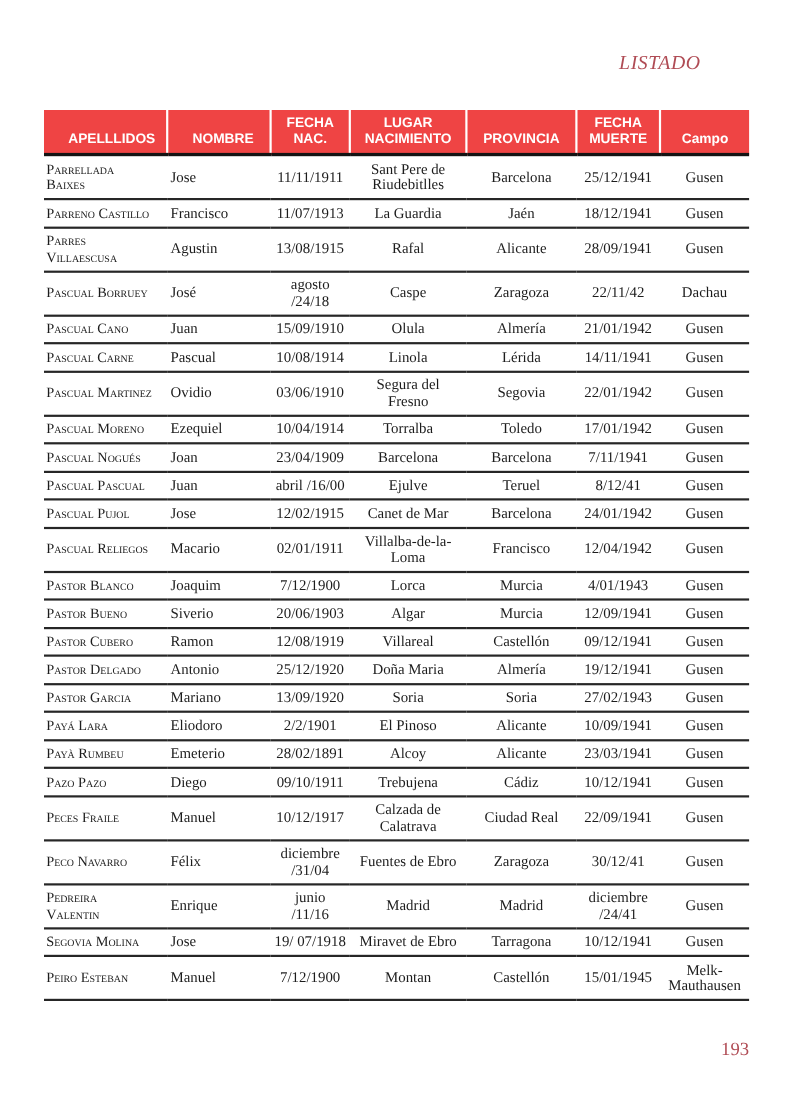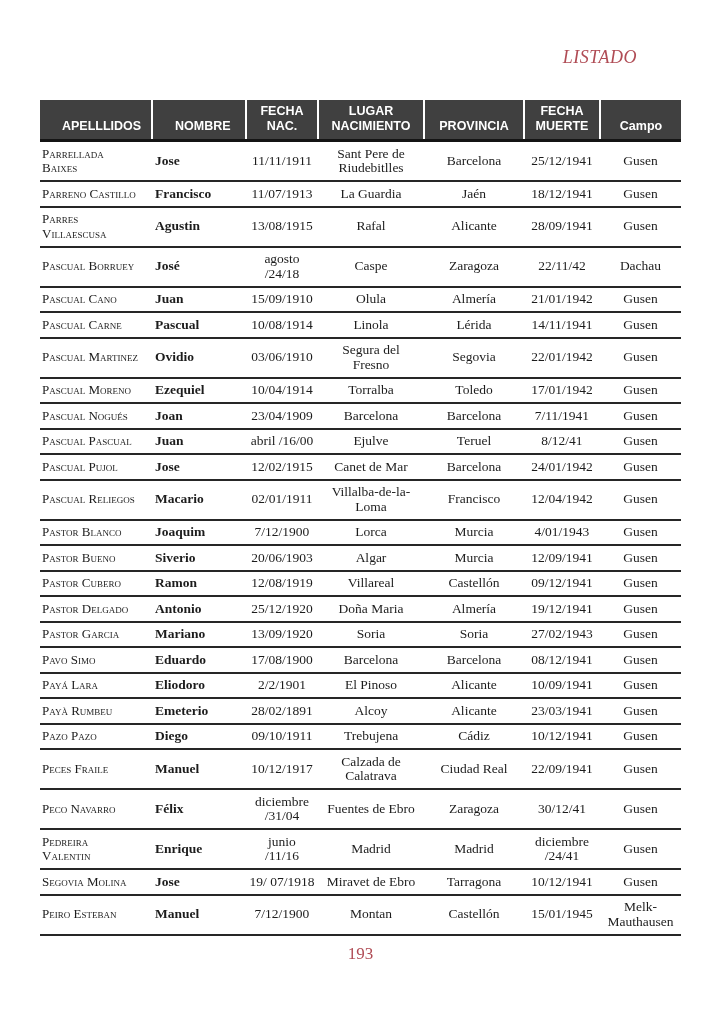--- a/index.html
+++ b/index.html
@@ -32,21 +32,21 @@
   }
   col.c-apellidos   { width: 112px; }
   col.c-nombre      { width: 94px; }
   col.c-fecha_nac   { width: 72px; }
   col.c-lugar       { width: 106px; }
   col.c-provincia   { width: 100px; }
   col.c-fecha_muerte{ width: 76px; }
   col.c-campo       { width: 81px; }
 
   thead th {
-    background: #404040;
+    background: #ef4444;
     color: #ffffff;
     font-family: "Liberation Sans", sans-serif;
     font-weight: bold;
     font-size: 12.5px;
     line-height: 15px;
     text-align: center;
     vertical-align: bottom;
     padding: 4px 3px 5px 3px;
     white-space: pre-line;
     border-bottom: 3px solid #141414;
@@ -66,29 +66,29 @@
   }
   tbody td.col-apellidos {
     text-align: left;
     font-weight: normal;
     font-variant: small-caps;
     font-size: 13px;
     padding-left: 2px;
   }
   tbody td.col-nombre {
     text-align: left;
-    font-weight: bold;
+    font-weight: normal;
     padding-left: 3px;
   }
   .page-number {
     position: absolute;
     top: 944px;
     left: 40px;
     width: 641px;
-    text-align: center;
+    text-align: right;
     font-family: "Liberation Serif", serif;
     font-size: 17px;
     color: #b04c55;
   }
 </style>
 </head>
 <body>
 
 <div class="page">
 
@@ -272,29 +272,20 @@
         <tr>
           <td class="col-apellidos">Pastor Garcia</td>
           <td class="col-nombre">Mariano</td>
           <td class="col-fecha_nac">13/09/1920</td>
           <td class="col-lugar">Soria</td>
           <td class="col-provincia">Soria</td>
           <td class="col-fecha_muerte">27/02/1943</td>
           <td class="col-campo">Gusen</td>
         </tr>
         <tr>
-          <td class="col-apellidos">Pavo Simo</td>
-          <td class="col-nombre">Eduardo</td>
-          <td class="col-fecha_nac">17/08/1900</td>
-          <td class="col-lugar">Barcelona</td>
-          <td class="col-provincia">Barcelona</td>
-          <td class="col-fecha_muerte">08/12/1941</td>
-          <td class="col-campo">Gusen</td>
-        </tr>
-        <tr>
           <td class="col-apellidos">Payá Lara</td>
           <td class="col-nombre">Eliodoro</td>
           <td class="col-fecha_nac">2/2/1901</td>
           <td class="col-lugar">El Pinoso</td>
           <td class="col-provincia">Alicante</td>
           <td class="col-fecha_muerte">10/09/1941</td>
           <td class="col-campo">Gusen</td>
         </tr>
         <tr>
           <td class="col-apellidos">Payà Rumbeu</td>

